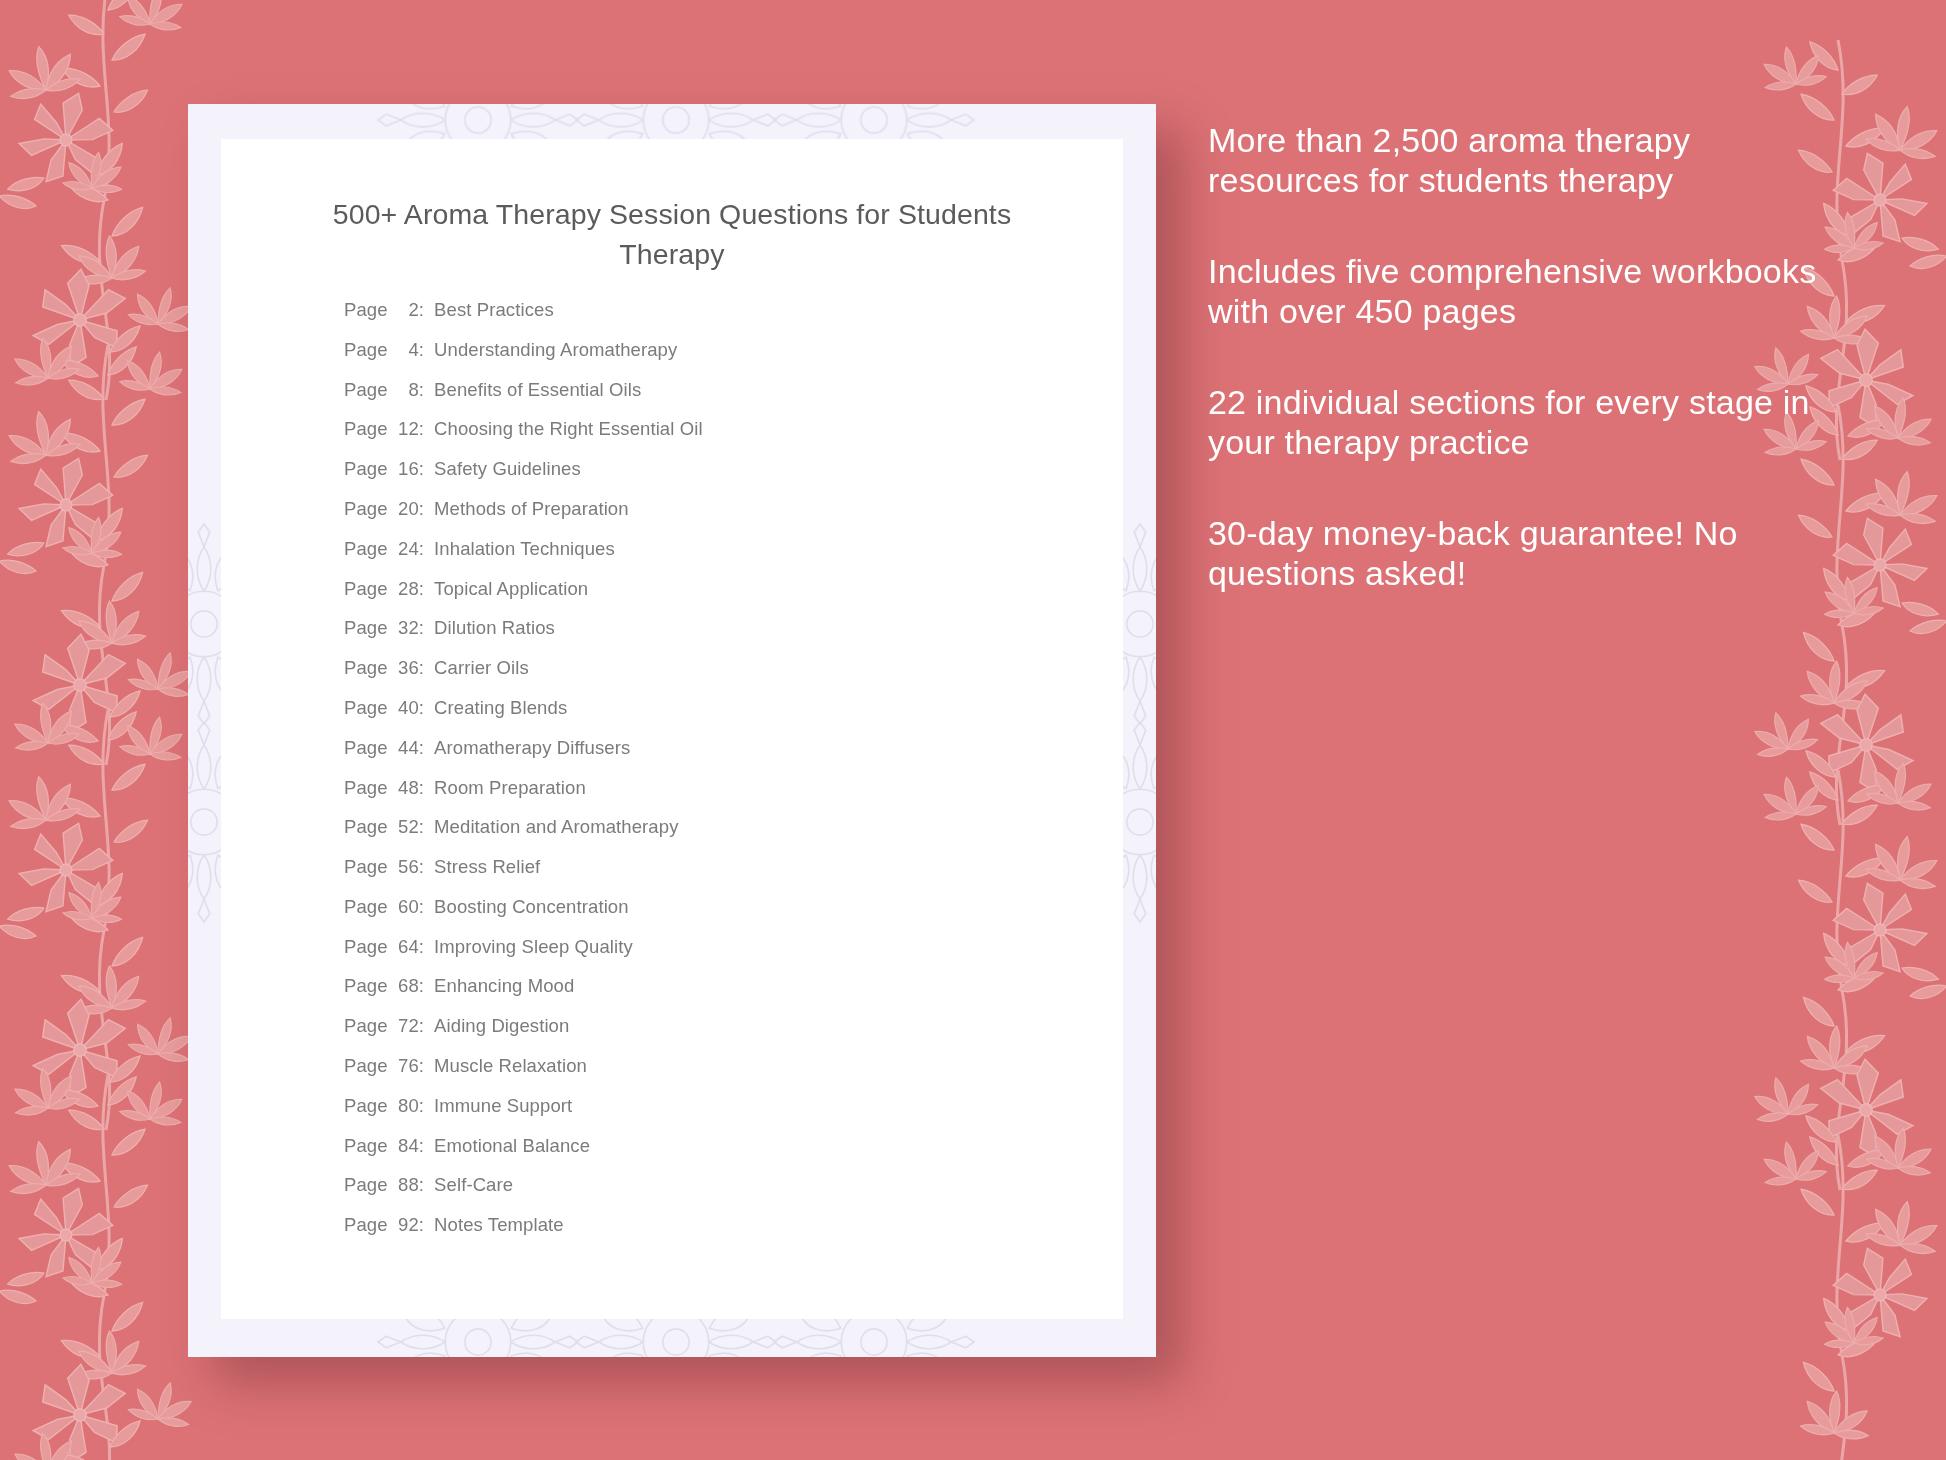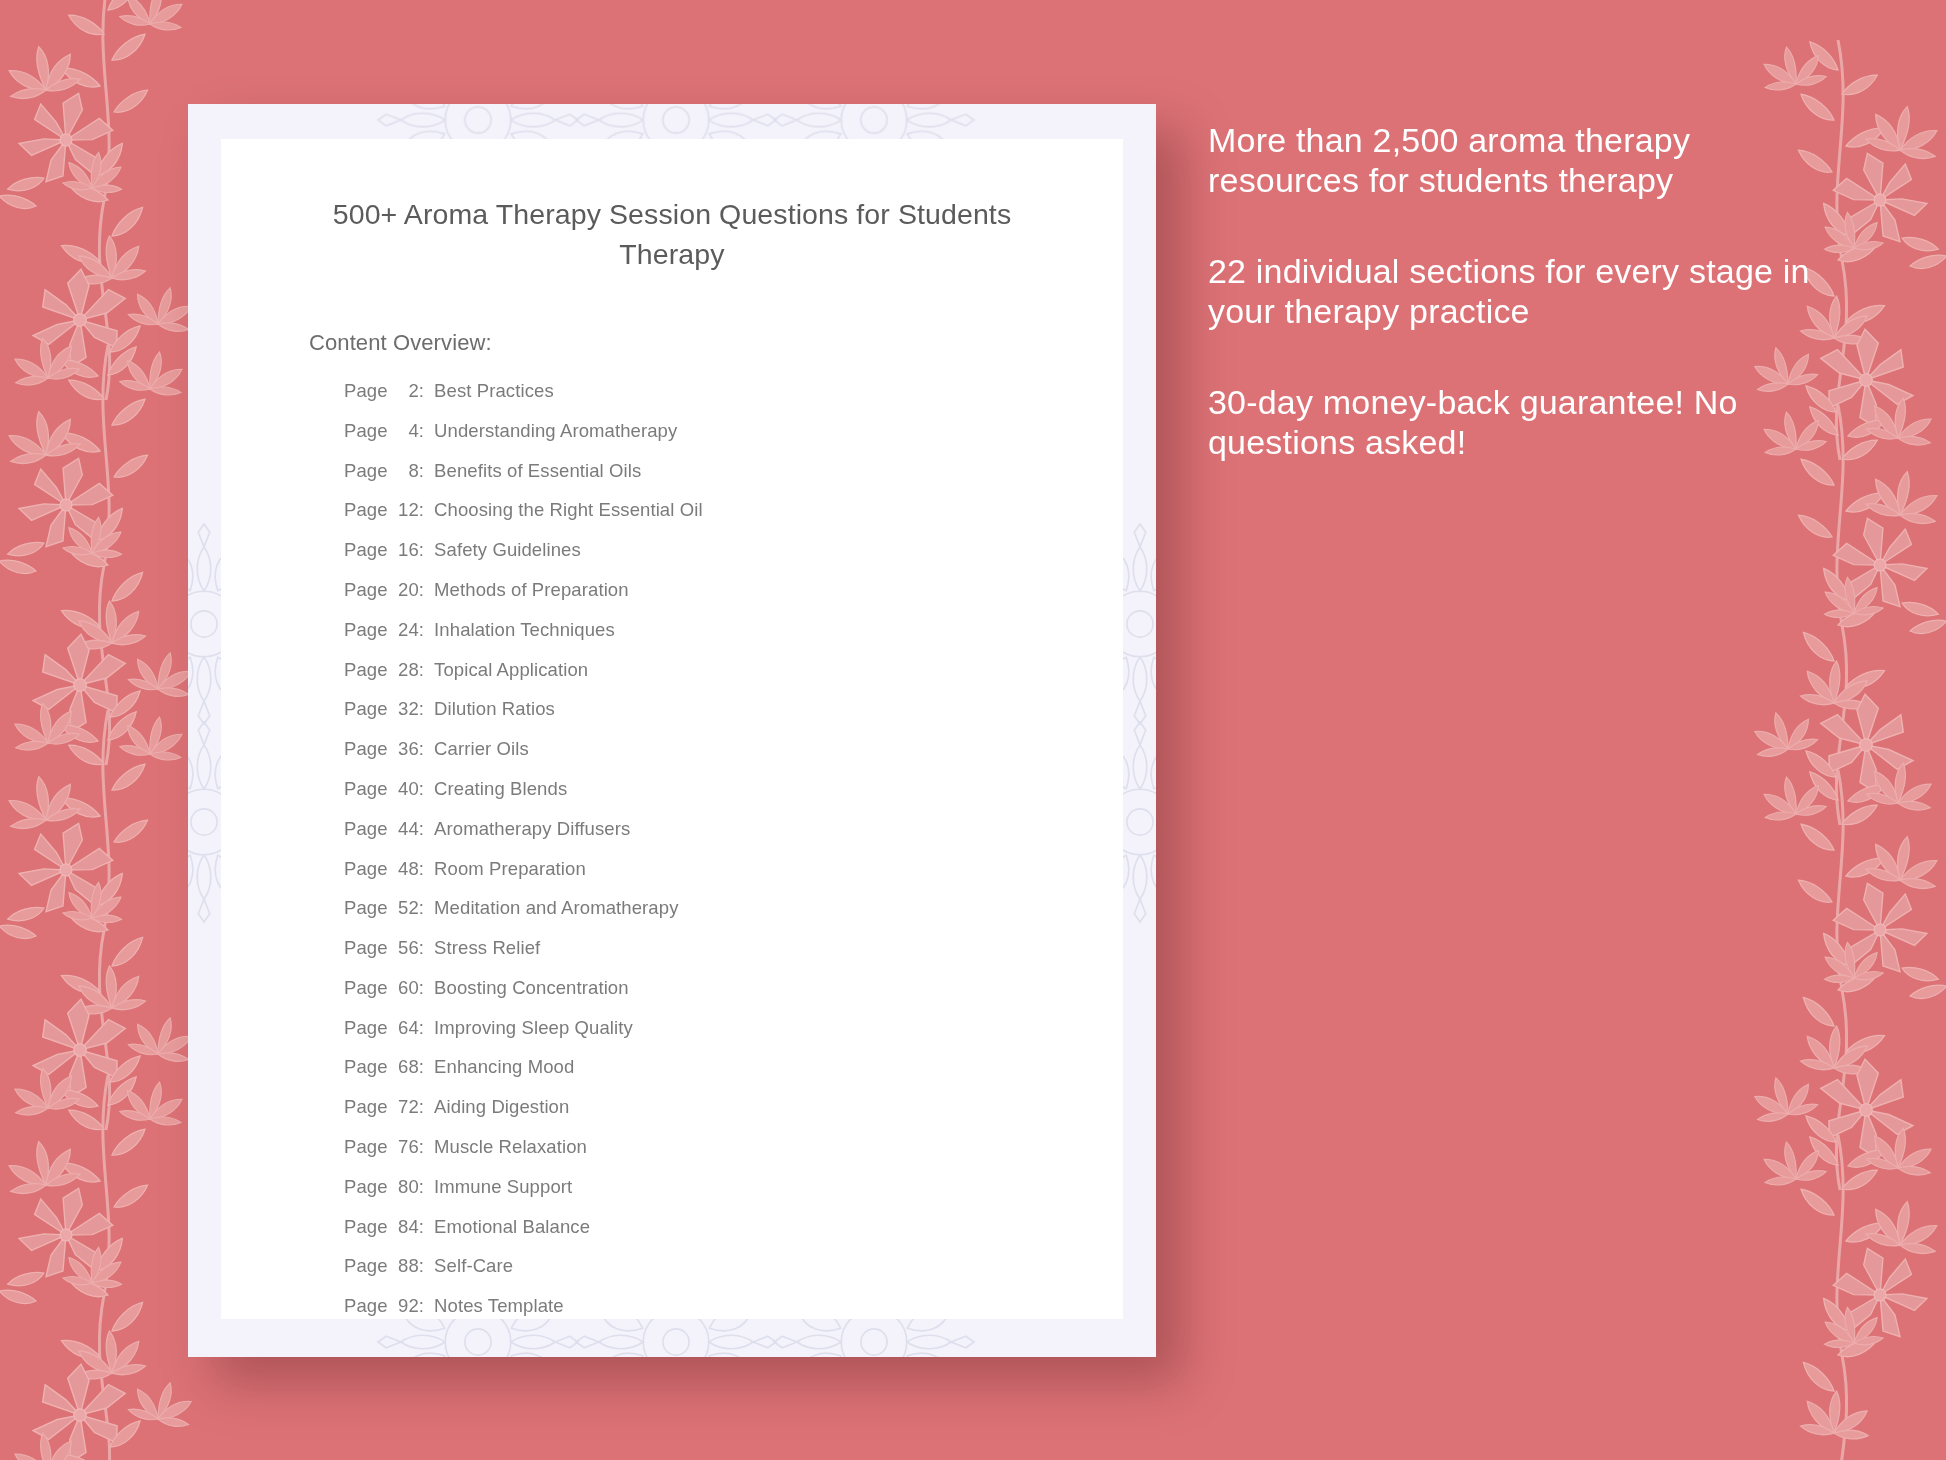--- a/index.html
+++ b/index.html
@@ -424,21 +424,20 @@
           <use href="#mandala" transform="translate(952,520) scale(0.82)"></use>
           <use href="#mandala" transform="translate(952,718) scale(0.82)"></use>
         </g>
       </svg>
     </div>
 
     <div id="doc-page">
 
       <h1 id="doc-title">500+ Aroma Therapy Session Questions for Students Therapy</h1>
 
-      <div id="content-overview-label">Content Overview:</div>
 
       <ul id="toc-list">
           <li class="toc-item">
             <span class="toc-page-label">Page </span>
             <span class="toc-page-num">2</span>
             <span class="toc-colon">:</span>
             <span class="toc-title">Best Practices</span>
           </li>
           <li class="toc-item">
             <span class="toc-page-label">Page </span>
@@ -578,17 +577,18 @@
             <span class="toc-colon">:</span>
             <span class="toc-title">Notes Template</span>
           </li>
         </ul>
 
     </div>
   </div>
 
   <div id="marketing">
       <p class="marketing-para">More than 2,500 aroma therapy resources for students therapy</p>
+      <p class="marketing-para">Includes five comprehensive workbooks with over 450 pages</p>
       <p class="marketing-para">22 individual sections for every stage in your therapy practice</p>
       <p class="marketing-para">30-day money-back guarantee! No questions asked!</p>
     </div>
 
 </div>
 
 </body></html>

